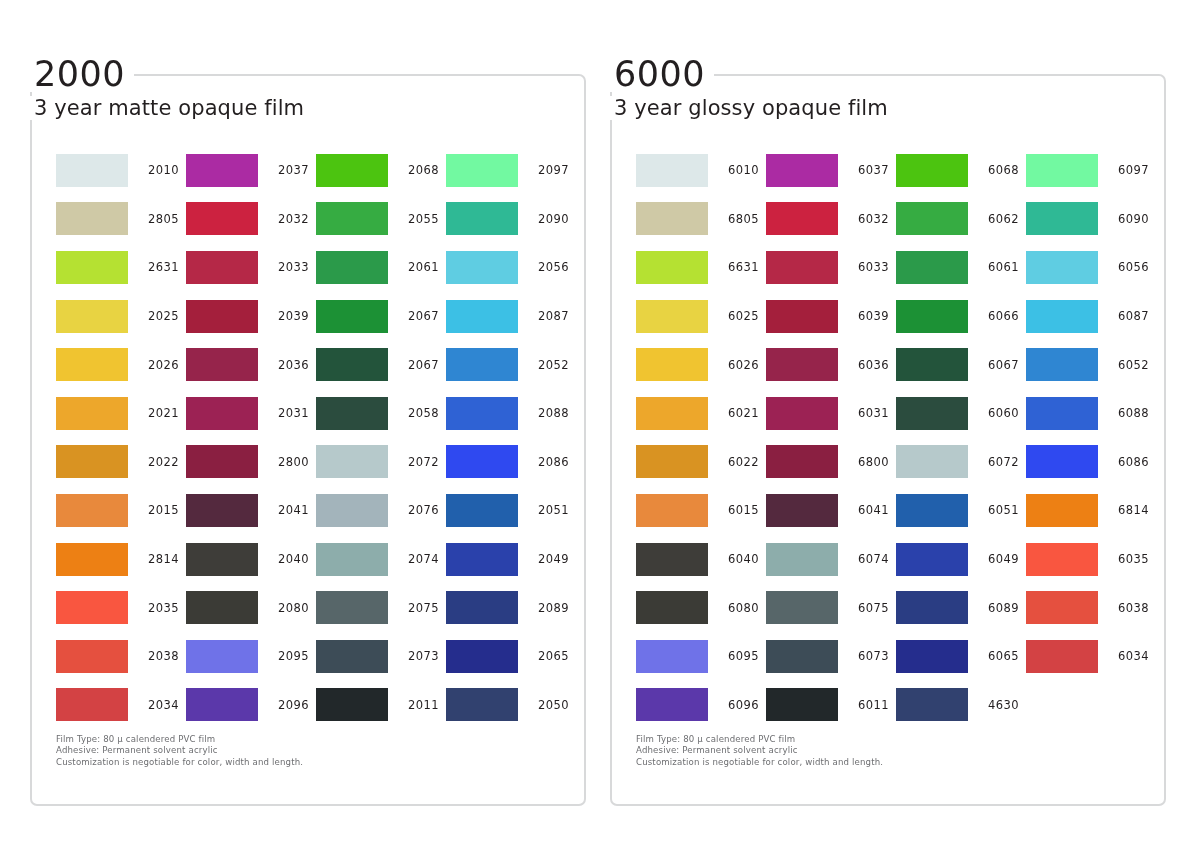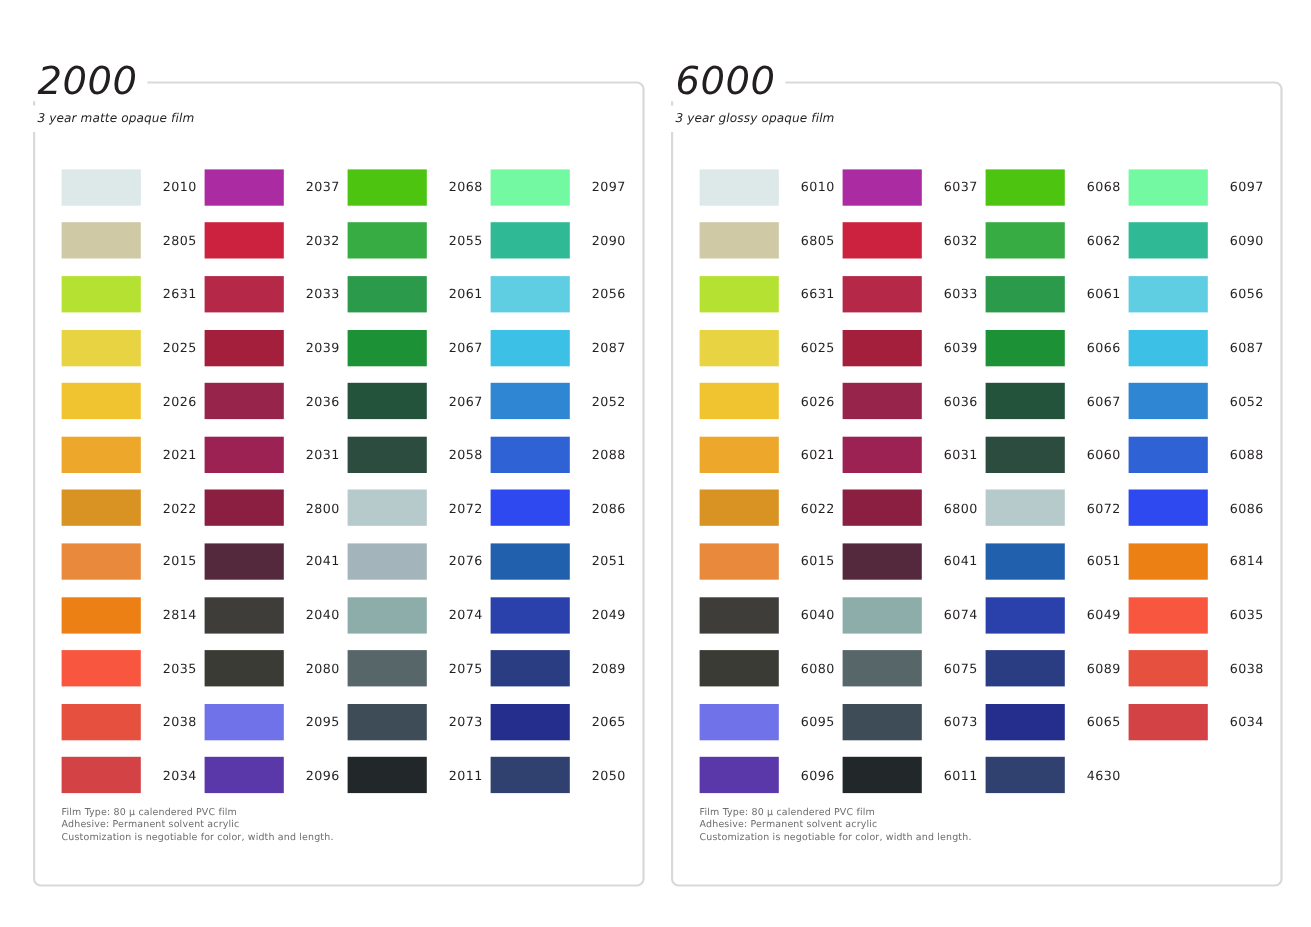--- a/index.html
+++ b/index.html
@@ -41,39 +41,38 @@
     bottom: 0;
     border: 2px solid #d8d9da;
     border-radius: 7px;
     box-sizing: border-box;
     pointer-events: none;
   }
 
   .panel-head {
     position: relative;
     z-index: 2;
-    font-style: italic;
   }
 
   .panel-title {
     font-size: 35px;
     line-height: 36px;
     font-weight: 400;
     letter-spacing: 0.5px;
     color: #231f20;
     background: #ffffff;
     display: inline-block;
     padding: 0 9px 0 4px;
     margin: 0;
     position: relative;
     top: -2px;
   }
 
   .panel-sub {
-    font-size: 11px;
+    font-size: 21px;
     line-height: 20px;
     color: #231f20;
     background: #ffffff;
     display: inline-block;
     padding: 2px 6px 2px 4px;
     margin: 2px 0 0 0;
     letter-spacing: 0.1px;
   }
 
   

